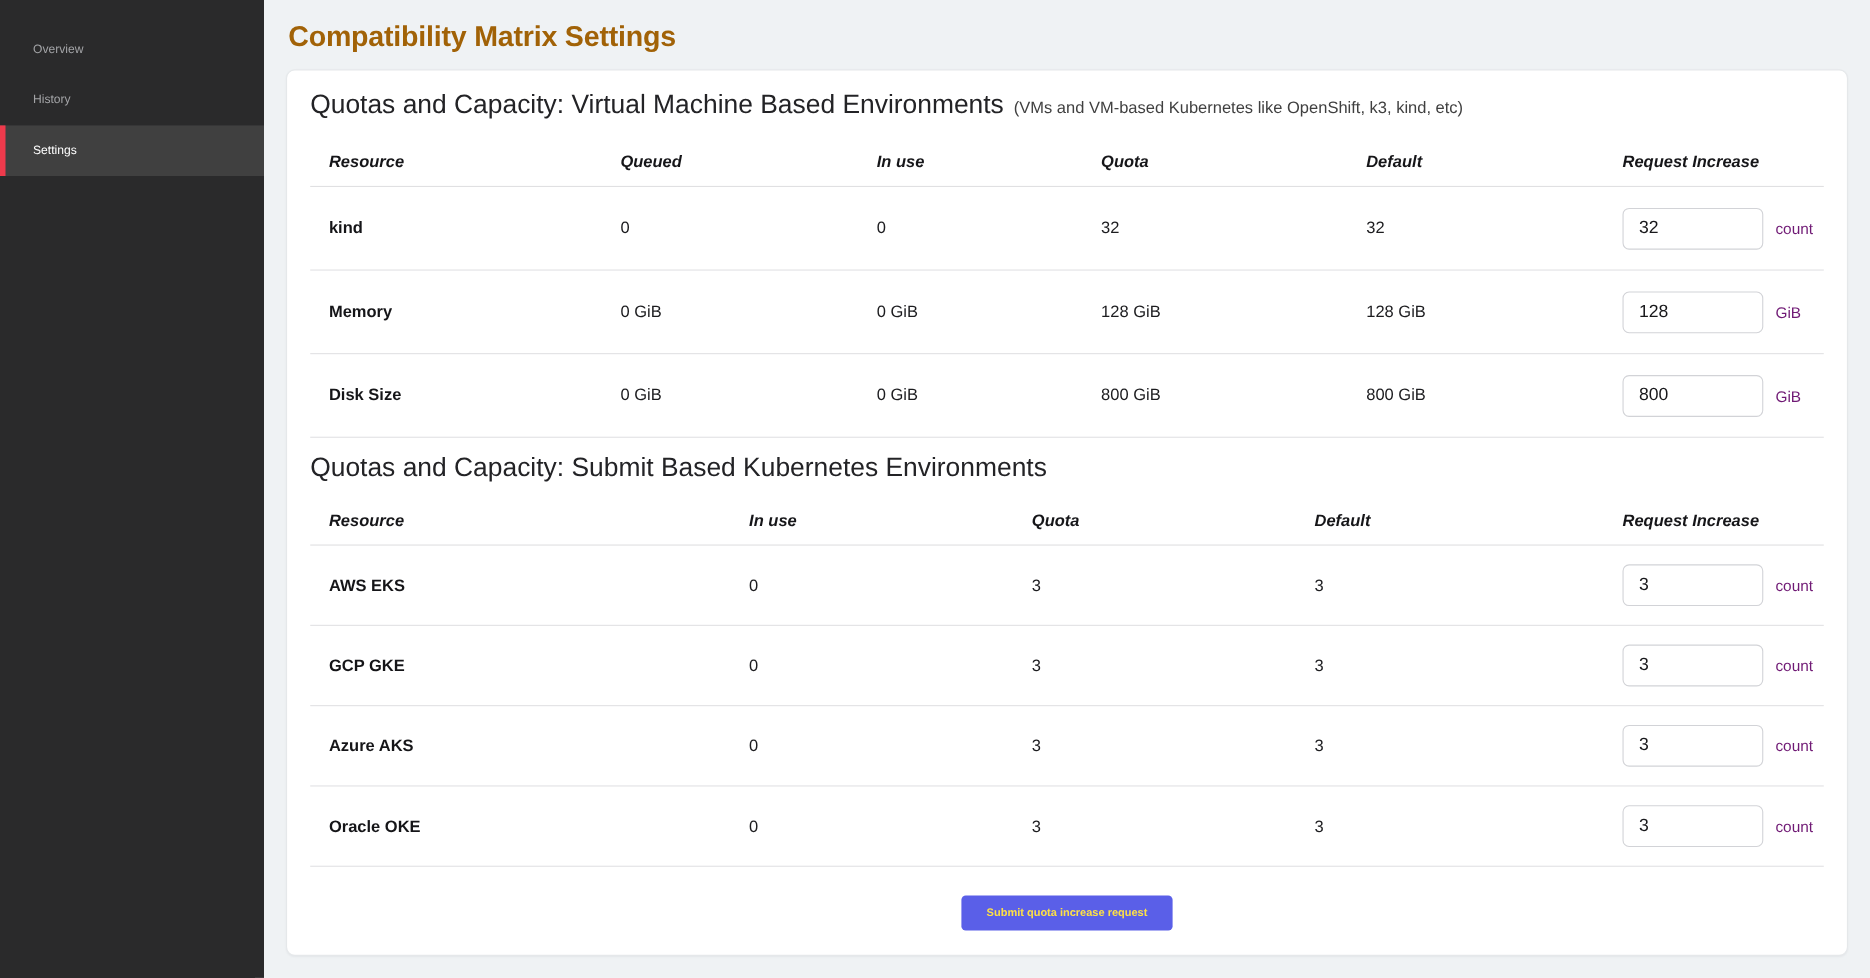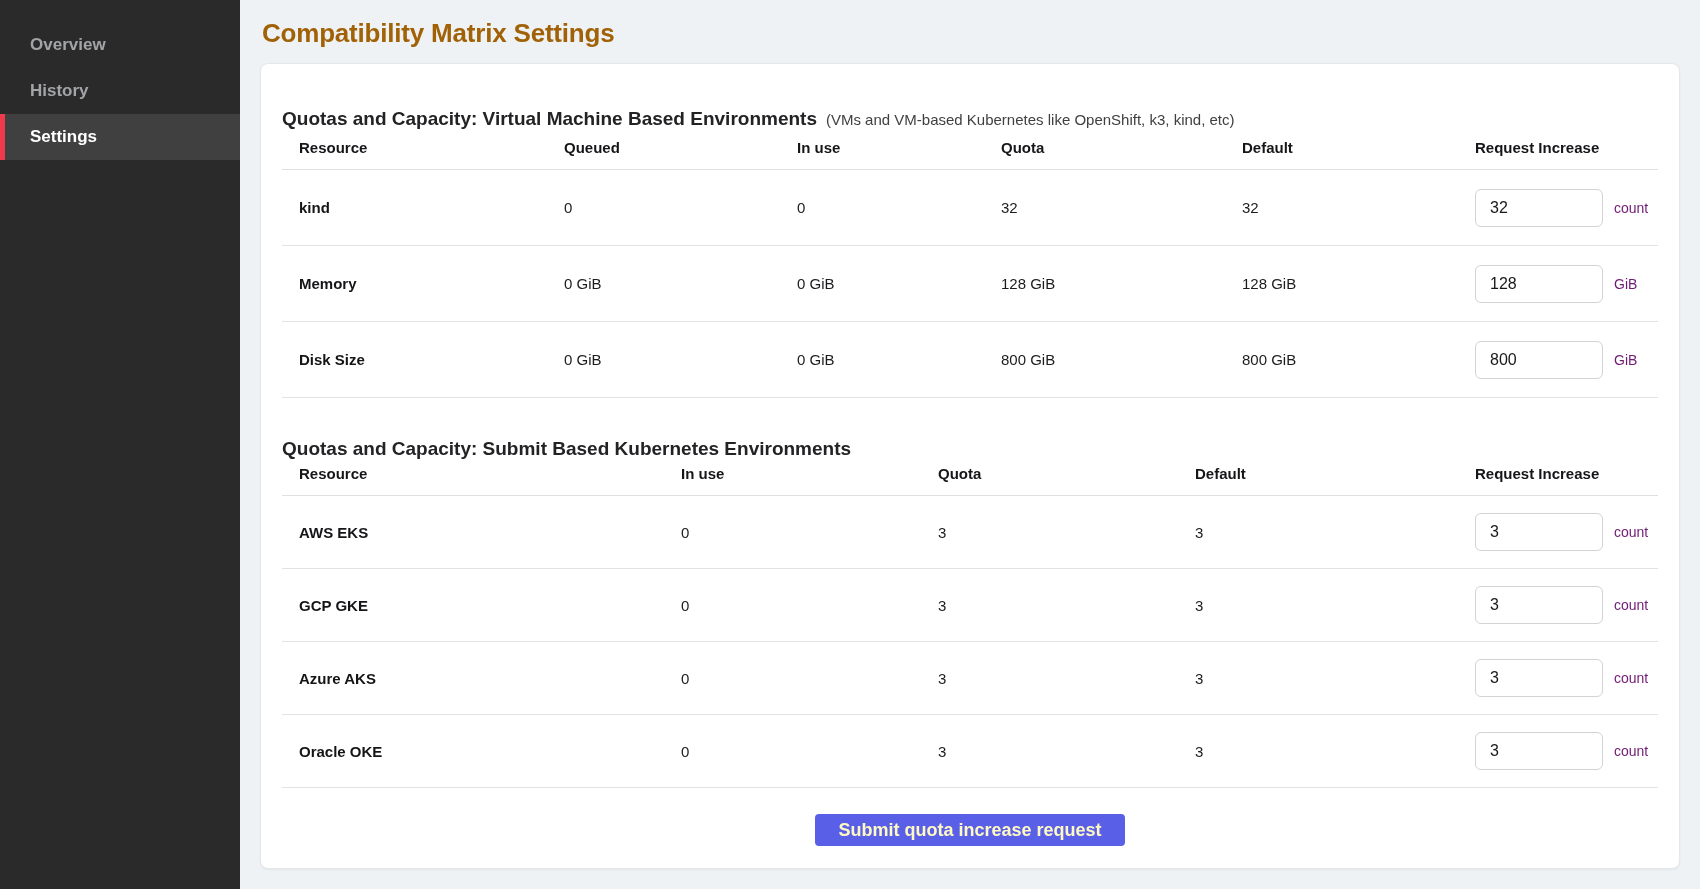--- a/index.html
+++ b/index.html
@@ -14,24 +14,23 @@
 
   
   .sidebar {
     width: 240px; flex: 0 0 240px; height: 100%;
     background: #2a2a2b;
     padding-top: 22px;
   }
   .nav-item {
     height: 46px; line-height: 46px;
     padding-left: 30px;
-    font-size: 17px;
+    font-size: 11px;
     color: #a3a4a7;
     cursor: pointer;
-    font-weight: bold;
   }
   .nav-item.selected {
     background: #404040;
     color: #ffffff;
     border-left: 5px solid var(--sidebar-accent, #ee3a4c);
     padding-left: 25px;
   }
 
   
   .main { flex: 1; padding: 0 20px; }
@@ -43,28 +42,28 @@
   .card {
     background: #ffffff;
     border: 1px solid #e5e8ea;
     border-radius: 8px;
     box-shadow: 0 1px 2px rgba(16,24,40,0.05);
     padding: 18px 21px 22px 21px;
   }
 
   .section-header { display: flex; align-items: baseline; height: 28px; }
   .section-header.second { margin-top: 14px; }
-  .section-title { font-size: 19px; font-weight: bold; color: #232326; margin-top: 26px; }
+  .section-title { font-size: 24px; font-weight: normal; color: #232326; }
   .section-note { font-size: 15px; color: #404040; margin-left: 9px; }
 
   
   .row { display: grid; align-items: center; }
   .t1 .row { grid-template-columns: 282px 233px 204px 241px 233px 1fr; }
   .t2 .row { grid-template-columns: 399px 257px 257px 280px 1fr; }
-  .thead { height: 60px; padding-top: 16px; border-bottom: 1px solid #e0e0e2; }
+  .thead { height: 60px; padding-top: 16px; border-bottom: 1px solid #e0e0e2; font-style: italic; }
   .t2 .thead { height: 56px; padding-top: 12px; }
   .th { font-size: 15px; font-weight: bold; color: #161619; }
   .trow { height: 76px; border-bottom: 1px solid #e2e2e4; }
   .t2 .trow { height: 73px; }
   .td { font-size: 15px; color: #1c1c1f; }
   .cell-first { padding-left: 17px; }
   .td.resource { font-weight: 600; color: #151518; }
 
   .request-cell { display: flex; align-items: center; }
   .qty-input {
@@ -76,23 +75,23 @@
     background: #ffffff;
     outline: none;
   }
   .unit { font-size: 14px; color: #701a75; margin-left: 11px; }
 
   
   .footer-row { display: flex; justify-content: center; margin-top: 26px; }
   .submit-btn {
     height: 32px; padding: 0 23px;
     background: var(--button, #5a5fe8);
-    color: #fef9c3;
+    color: #fde047;
     font-family: "Liberation Sans", sans-serif;
-    font-size: 18px; font-weight: bold;
+    font-size: 10px; font-weight: bold;
     border: none; border-radius: 4px;
     cursor: pointer;
   }
 </style>
 </head>
 <body>
 
 <aside class="sidebar">
   <nav>
     <div class="nav-item">Overview</div>

